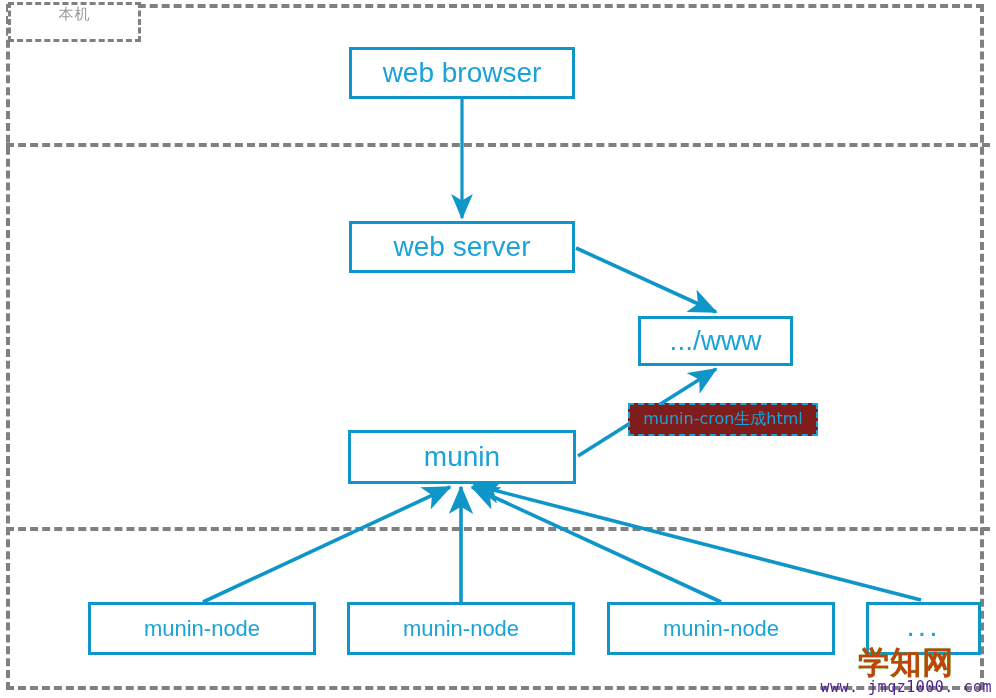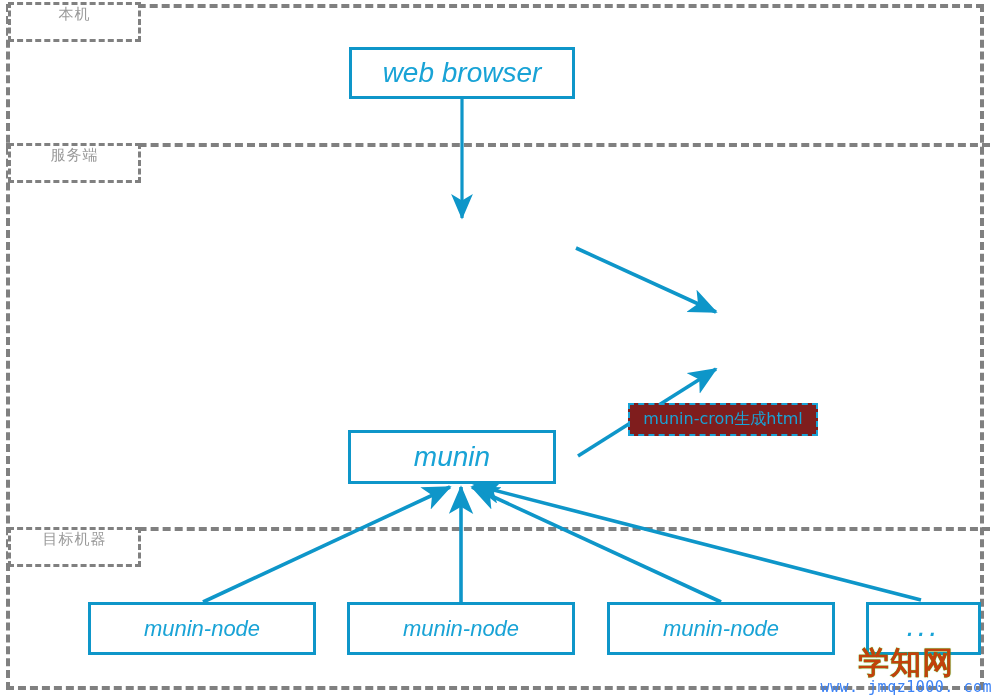--- a/index.html
+++ b/index.html
@@ -60,21 +60,20 @@
     border: 3px solid #0e96c9;
     box-sizing: border-box;
     background: #ffffff;
     display: flex;
     align-items: center;
     justify-content: center;
     color: #19a3d6;
     font-size: 28px;
     font-family: "Liberation Sans", sans-serif;
     white-space: nowrap;
-    font-style: italic;
   }
   .node.small-text { font-size: 22px; }
   .node.dots-node {
     font-size: 30px;
     letter-spacing: 3px;
     line-height: 0.4;
     padding-bottom: 6px;
   }
   
   .annotation {
@@ -103,44 +102,38 @@
   .watermark .wm-cn {
     color: #c2410c;
     font-size: 31px;
     font-weight: bold;
     letter-spacing: 1px;
     line-height: 1;
     font-family: "DejaVu Sans", sans-serif;
     text-shadow: 0 0 1px #19d000;
   }
   .watermark .wm-url {
-    color: #3b82f6;
+    color: #4c1d95;
     font-size: 15px;
     letter-spacing: 0.5px;
     line-height: 1.2;
     font-family: "DejaVu Sans Mono", monospace;
   }
 </style>
 </head>
 <body>
 
 <div id="canvas">
 
   <div class="zone-outer"></div>
   <div class="zone-divider" style="top:143px;"></div>
   <div class="zone-divider" style="top:527px;"></div>
 
   <div class="zone-label" style="left:8px; top:2px;">
     <span>本机</span>
-  </div>
-  <div class="zone-label" style="left:8px; top:143px;">
-    <span>服务端</span>
-  </div>
-  <div class="zone-label" style="left:8px; top:527px;">
-    <span>目标机器</span>
   </div>
 
   <svg class="layer" viewBox="0 0 996 698" xmlns="http://www.w3.org/2000/svg">
     <defs>
       <marker id="arrowhead" markerWidth="9" markerHeight="9" refX="7.5" refY="3.4" orient="auto" markerUnits="strokeWidth">
         <path d="M0,0 L8,3.4 L0,6.8 L2,3.4 Z" fill="#0e96c9"></path>
       </marker>
     </defs>
 
     <line x1="462" y1="99" x2="462" y2="218" stroke="#0e96c9" stroke-width="3.2" marker-end="url(#arrowhead)"></line>
@@ -155,23 +148,29 @@
 
     <line x1="721" y1="602" x2="472" y2="487" stroke="#0e96c9" stroke-width="3.6" marker-end="url(#arrowhead)"></line>
 
     <line x1="921" y1="600" x2="474" y2="485" stroke="#0e96c9" stroke-width="3.6" marker-end="url(#arrowhead)"></line>
   </svg>
 
   <div class="node" style="left:349px; top:47px; width:226px; height:52px;">
     <span>web browser</span>
   </div>
 
+  <div class="node" style="left:349px; top:221px; width:226px; height:52px;">
+    <span>web server</span>
+  </div>
 
+  <div class="node" style="left:638px; top:316px; width:155px; height:50px;">
+    <span>.../www</span>
+  </div>
 
-  <div class="node" style="left:348px; top:430px; width:208px; height:54px;">
+  <div class="node" style="left:348px; top:430px; width:228px; height:54px;">
     <span>munin</span>
   </div>
 
   <div class="node small-text" style="left:88px; top:602px; width:228px; height:53px;">
     <span>munin-node</span>
   </div>
 
   <div class="node small-text" style="left:347px; top:602px; width:228px; height:53px;">
     <span>munin-node</span>
   </div>

